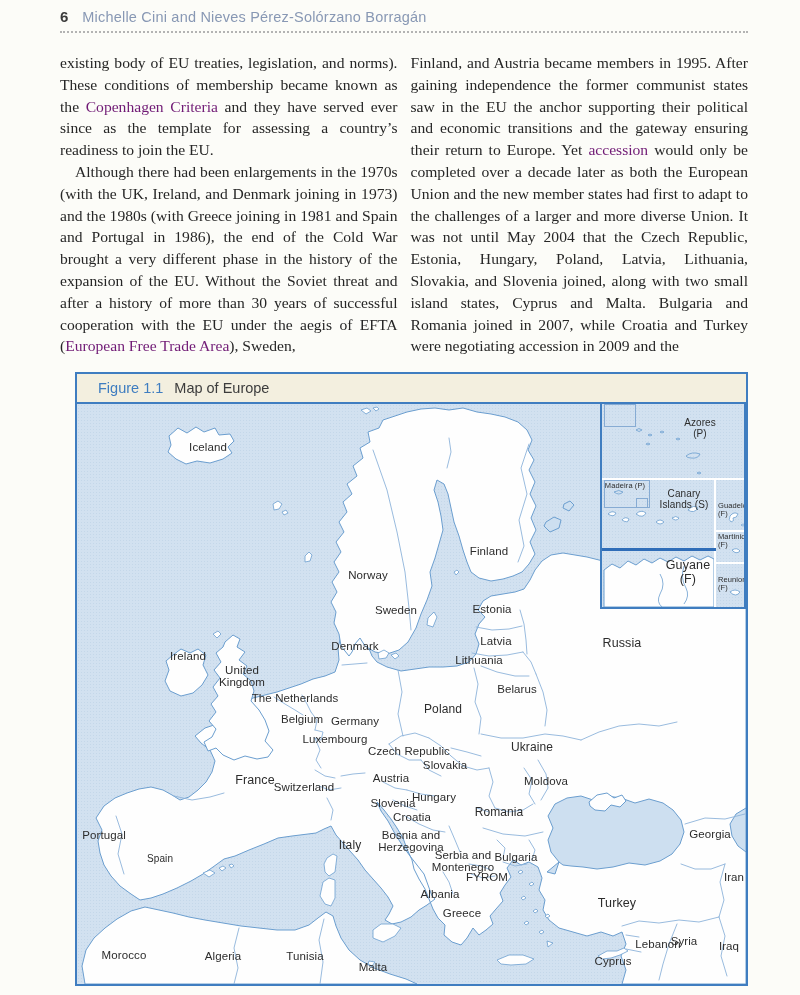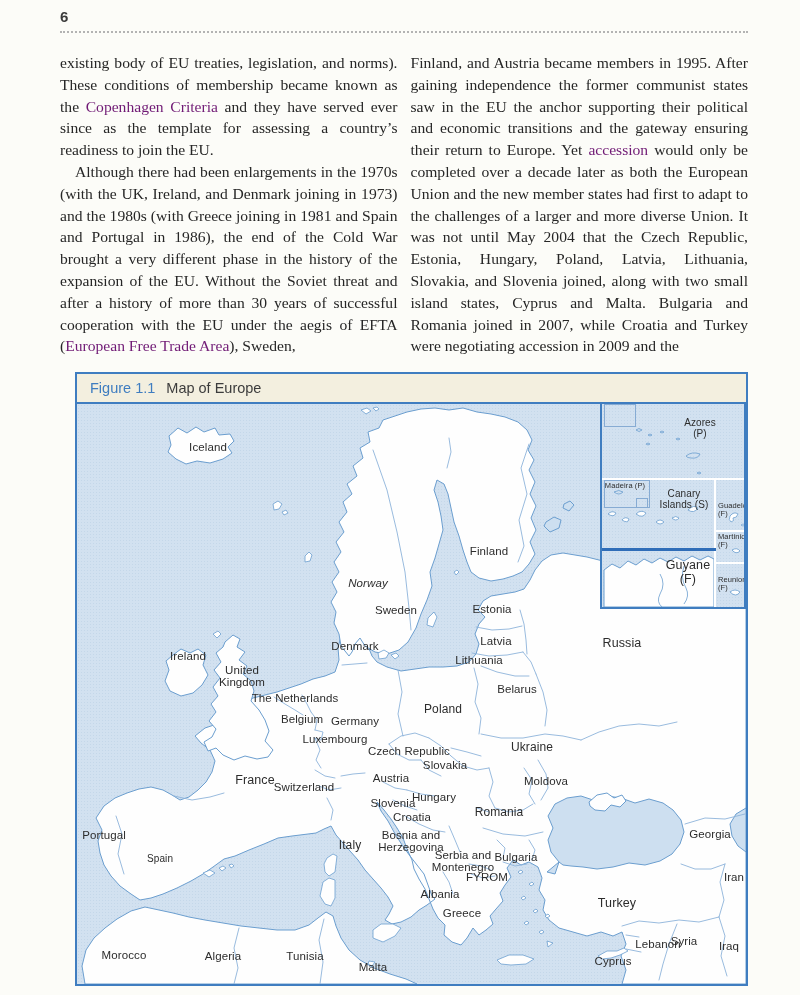--- a/index.html
+++ b/index.html
@@ -20,21 +20,21 @@
   .col{width:338px;font-family:"Liberation Serif",serif;font-size:15.6px;
     line-height:21.8px;text-align:justify;color:#262626}
   .col p{margin:0}
   .col p.indent{text-indent:15px}
   .term-link{color:#701a75}
 
   
   .figure{margin-top:13px;margin-left:15px;width:673px;border:2px solid #3f7dc0;
     box-sizing:border-box;background:#fff}
   .fig-head{height:28px;background:#f3efdf;border-bottom:2px solid #3f7dc0;
-    display:flex;align-items:center;padding-left:13px;gap:11px;font-size:14.5px}
+    display:flex;align-items:center;padding-left:21px;gap:11px;font-size:14.5px}
   .fig-label{color:#3f7dc0}
   .fig-title{color:#3c3c3c}
 
   .map{position:relative;width:669px;height:580px;overflow:hidden;
     background-color:#d2e1f0;
     background-image:radial-gradient(circle,#c4d7e9 .7px,rgba(0,0,0,0) .8px);
     background-size:3px 3px}
   .map > svg{position:absolute;left:0;top:0}
   .labels{position:absolute;inset:0}
   .map-label{position:absolute;transform:translate(-50%,-50%);
@@ -58,20 +58,21 @@
   svg .speck{fill:#fefefe;stroke:#6b9ecf;stroke-width:.8}
   svg .outline{fill:none;stroke:#6b9ecf;stroke-width:.8}
 </style>
 </head>
 <body>
 
 <div class="page">
 
   <div class="running-head">
     <span class="page-num">6</span>
+    <span class="authors">Michelle Cini and Nieves Pérez-Solórzano Borragán</span>
   </div>
 
   <div class="columns">
     <div class="col">
         <p><span>existing body of EU treaties, legislation, and norms). These conditions of membership became known as the </span><span class="term-link">Copenhagen Criteria</span><span> and they have served ever since as the template for assessing a country’s readiness to join the EU.</span></p>
         <p class="indent"><span>Although there had been enlargements in the 1970s (with the UK, Ireland, and Denmark joining in 1973) and the 1980s (with Greece joining in 1981 and Spain and Portugal in 1986), the end of the Cold War brought a very different phase in the history of the expansion of the EU. Without the Soviet threat and after a history of more than 30 years of successful cooperation with the EU under the aegis of EFTA (</span><span class="term-link">European Free Trade Area</span><span>), Sweden,</span></p>
       </div>
     <div class="col">
         <p><span>Finland, and Austria became members in 1995. After gaining independence the former communist states saw in the EU the anchor supporting their political and economic transitions and the gateway ensuring their return to Europe. Yet </span><span class="term-link">accession</span><span> would only be completed over a decade later as both the European Union and the new member states had first to adapt to the challenges of a larger and more diverse Union. It was not until May 2004 that the Czech Republic, Estonia, Hungary, Poland, Latvia, Lithuania, Slovakia, and Slovenia joined, along with two small island states, Cyprus and Malta. Bulgaria and Romania joined in 2007, while Croatia and Turkey were negotiating accession in 2009 and the</span></p>
       </div>
@@ -147,21 +148,21 @@
             <div class="map-label left" style="left: 116px; top: 137px; font-size: 7.5px;">Martinique
 (F)</div>
             <div class="map-label" style="left: 86px; top: 168px; font-size: 12.5px;">Guyane (F)</div>
             <div class="map-label left" style="left: 116px; top: 180px; font-size: 7.5px;">Reunion
 (F)</div>
           </div>
       </div>
 
       <div class="labels">
           <div class="map-label" style="left: 131px; top: 43px;">Iceland</div>
-          <div class="map-label" style="left: 291px; top: 179px; font-style: italic;">Norway</div>
+          <div class="map-label" style="left: 291px; top: 171px;">Norway</div>
           <div class="map-label" style="left: 319px; top: 206px;">Sweden</div>
           <div class="map-label" style="left: 412px; top: 147px;">Finland</div>
           <div class="map-label" style="left: 415px; top: 205px;">Estonia</div>
           <div class="map-label" style="left: 419px; top: 237px;">Latvia</div>
           <div class="map-label" style="left: 402px; top: 256px;">Lithuania</div>
           <div class="map-label" style="left: 545px; top: 240px; font-size: 12.5px;">Russia</div>
           <div class="map-label" style="left: 440px; top: 285px;">Belarus</div>
           <div class="map-label" style="left: 366px; top: 305px; font-size: 12px;">Poland</div>
           <div class="map-label" style="left: 278px; top: 242px;">Denmark</div>
           <div class="map-label" style="left: 111px; top: 252px;">Ireland</div>

